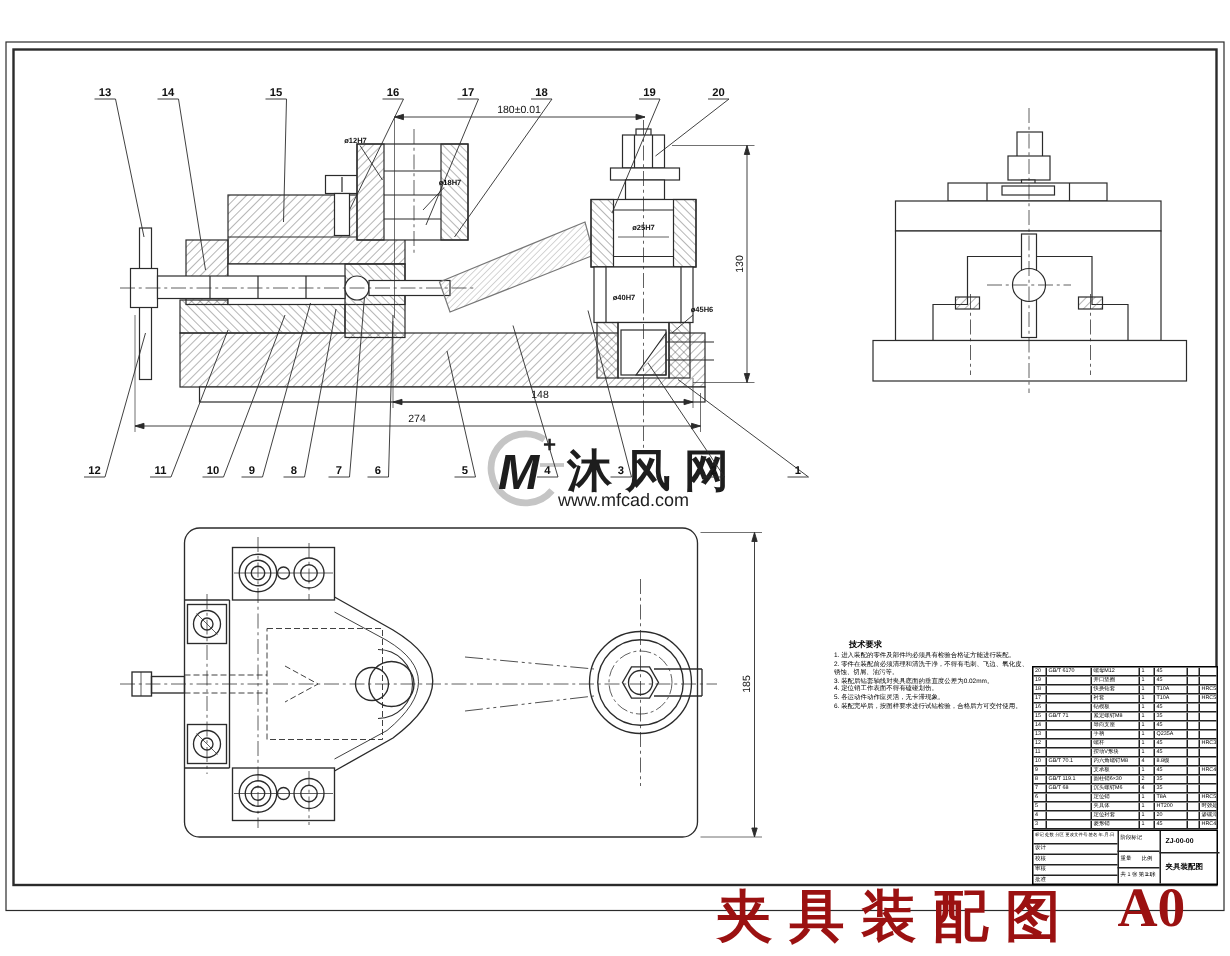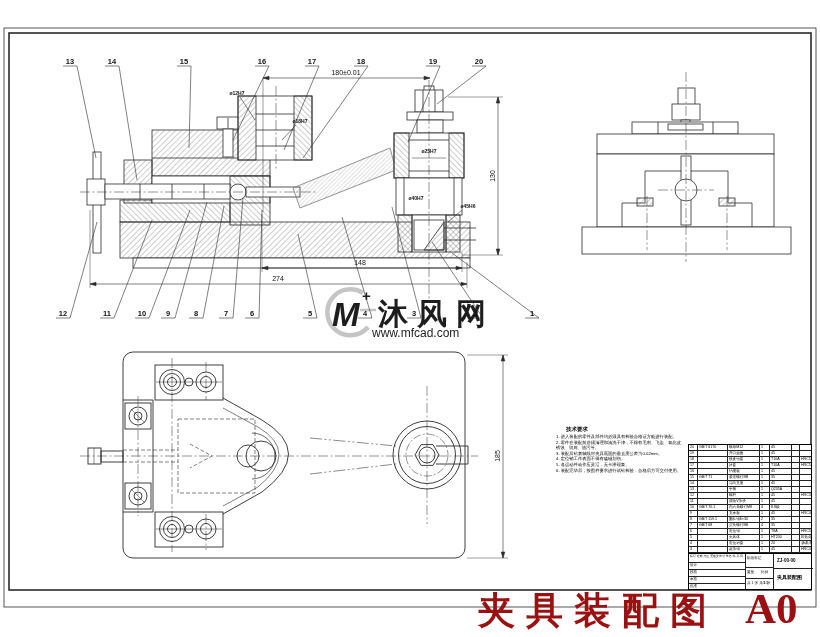--- a/index.html
+++ b/index.html
@@ -30,21 +30,21 @@
   #tb{position:absolute;left:688px;top:553px;width:124px;height:37px;border:1.2px solid #000;
       box-sizing:border-box;background:#fff;font-size:3.6px;color:#000;}
   #tb .v{position:absolute;top:0;bottom:0;border-left:0.6px solid #222;}
   #tb .h{position:absolute;left:0;border-top:0.6px solid #222;}
   #tb .t{position:absolute;white-space:nowrap;transform-origin:0 0;}
   
   #cap{position:absolute;left:470px;top:584px;width:350px;height:46px;}
   #cap .cn{position:absolute;left:8px;top:2px;font-family:"Liberation Serif",serif;
            font-weight:bold;font-size:37px;letter-spacing:11px;color:#9b1111;white-space:nowrap;}
   #cap .a0{position:absolute;left:275px;top:0;font-family:"Liberation Serif",serif;
-           font-weight:bold;font-size:43px;color:#9b1111;}
+           font-weight:bold;font-size:37px;color:#9b1111;}
 </style>
 </head>
 <body>
 
 <div id="sheet">
 
 <svg width="820" height="637" viewBox="0 0 820 637" style="position:absolute;left:0;top:0;">
   <defs>
     <pattern id="h1" patternUnits="userSpaceOnUse" width="4" height="4" patternTransform="rotate(45)">
       <line x1="0" y1="0" x2="0" y2="4" stroke="#4a4a4a" stroke-width="0.55"></line>

